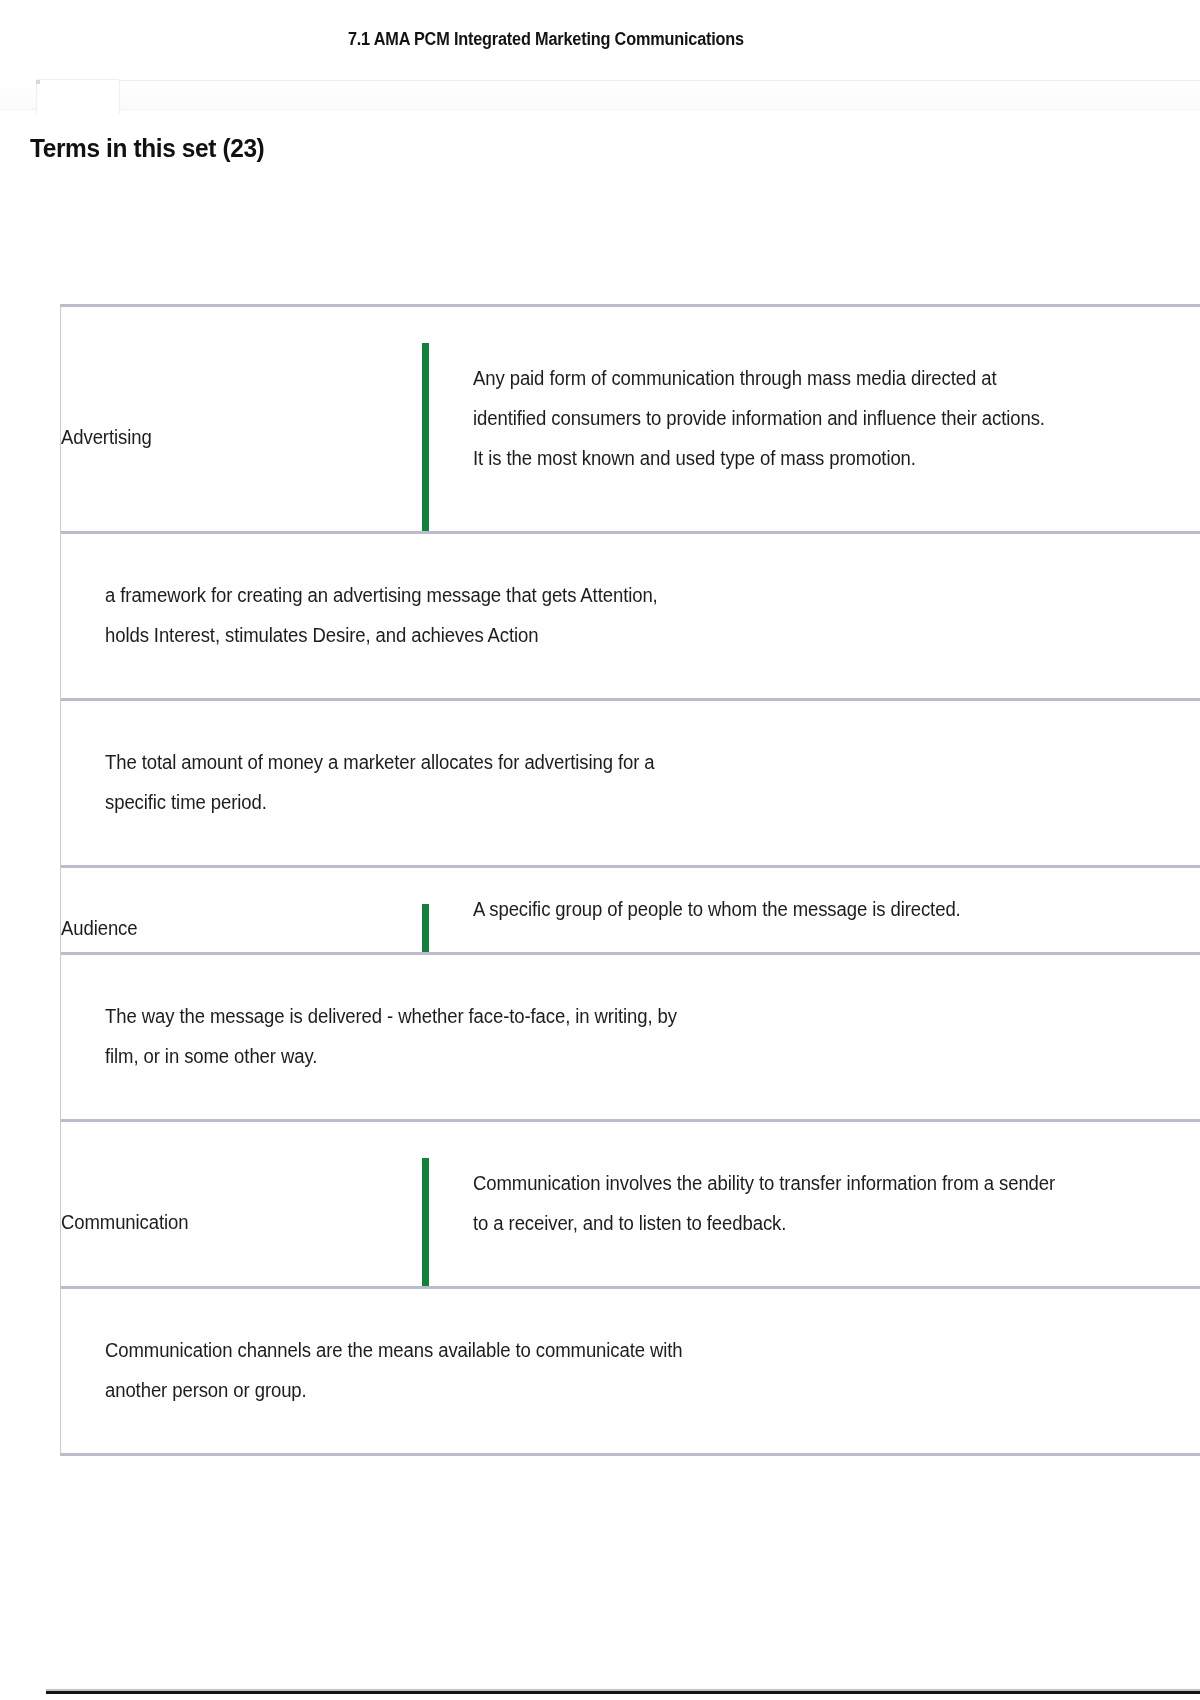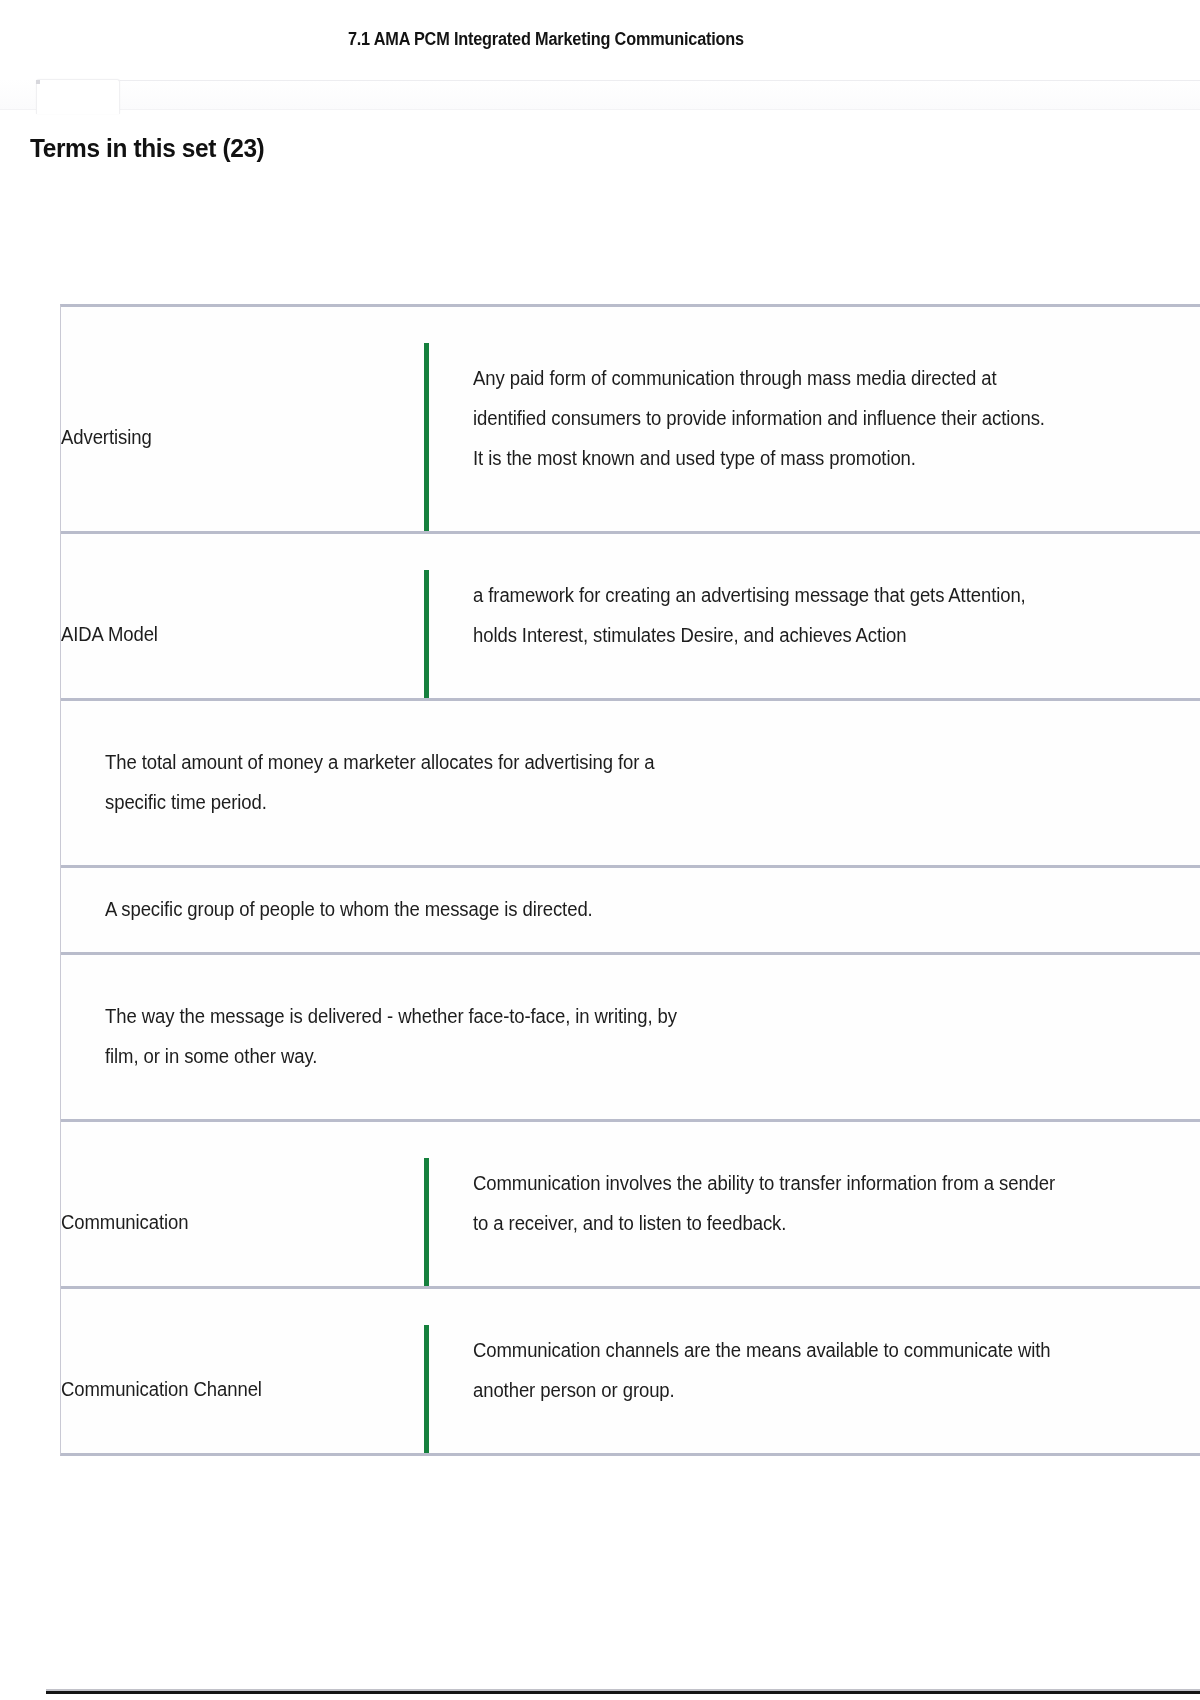--- a/index.html
+++ b/index.html
@@ -110,21 +110,21 @@
   .term-row:last-child {
     border-bottom: none;
   }
   .term-cell {
     width: 368px;
     flex: 0 0 368px;
     box-sizing: border-box;
     padding: 0 12px 0 0;
     display: flex;
     align-items: center;
-    border-right: 5px solid #15803d;
+    border-right: 7px solid #15803d;
     margin-top: 36px;
   }
   .term-name {
     font-size: 19.5px;
     line-height: 1.35;
     color: #1d1d1d;
     letter-spacing: -0.1px;
     padding-left: 0px;
     transform: scaleX(0.95);
     transform-origin: left center;
@@ -184,39 +184,39 @@
       </div>
       <div class="def-cell">
         <div class="def-text">
           <span class="ln">Any paid form of communication through mass media directed at</span>
           <span class="ln">identified consumers to provide information and influence their actions.</span>
           <span class="ln">It is the most known and used type of mass promotion.</span>
         </div>
       </div>
     </div>
     <div class="term-row h-mid">
-      <div class="term-cell">
-        <div class="term-name">AIDA Model</div>
-      </div>
       <div class="def-cell">
         <div class="def-text">
           <span class="ln">a framework for creating an advertising message that gets Attention,</span>
           <span class="ln">holds Interest, stimulates Desire, and achieves Action</span>
         </div>
       </div>
     </div>
     <div class="term-row h-mid">
       <div class="def-cell">
         <div class="def-text">
           <span class="ln">The total amount of money a marketer allocates for advertising for a</span>
           <span class="ln">specific time period.</span>
         </div>
       </div>
     </div>
     <div class="term-row h-short">
+      <div class="term-cell">
+        <div class="term-name">Audience</div>
+      </div>
       <div class="def-cell">
         <div class="def-text">
           <span class="ln">A specific group of people to whom the message is directed.</span>
         </div>
       </div>
     </div>
     <div class="term-row h-mid">
       <div class="def-cell">
         <div class="def-text">
           <span class="ln">The way the message is delivered - whether face-to-face, in writing, by</span>
@@ -229,23 +229,20 @@
         <div class="term-name">Communication</div>
       </div>
       <div class="def-cell">
         <div class="def-text">
           <span class="ln">Communication involves the ability to transfer information from a sender</span>
           <span class="ln">to a receiver, and to listen to feedback.</span>
         </div>
       </div>
     </div>
     <div class="term-row h-mid">
-      <div class="term-cell">
-        <div class="term-name">Communication Channel</div>
-      </div>
       <div class="def-cell">
         <div class="def-text">
           <span class="ln">Communication channels are the means available to communicate with</span>
           <span class="ln">another person or group.</span>
         </div>
       </div>
     </div>
   </div>
 
 <div class="footer-rule"></div>

